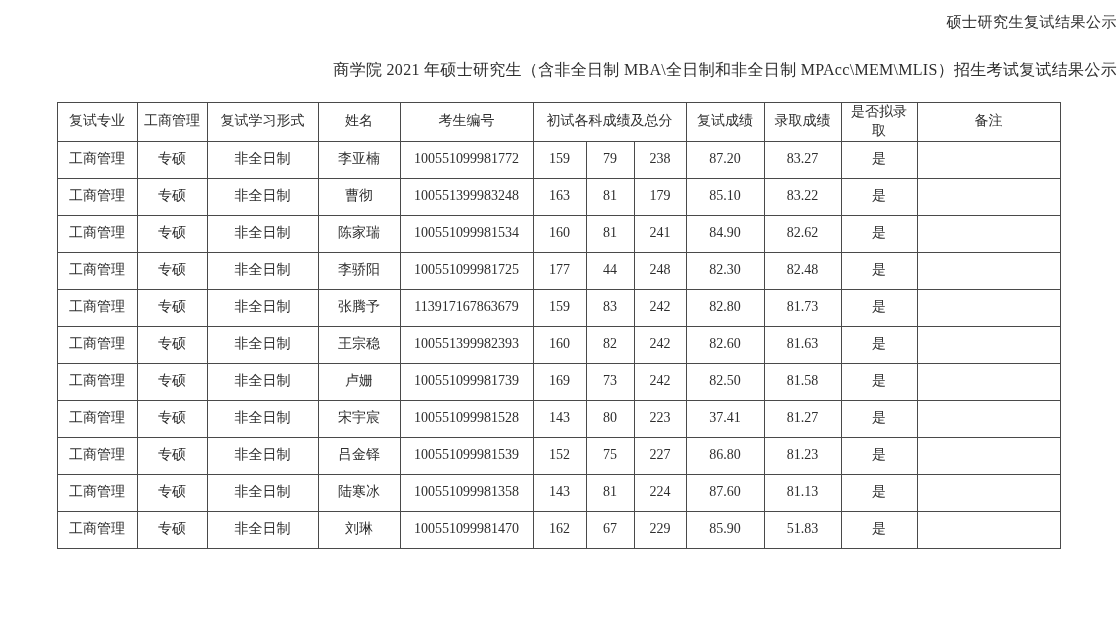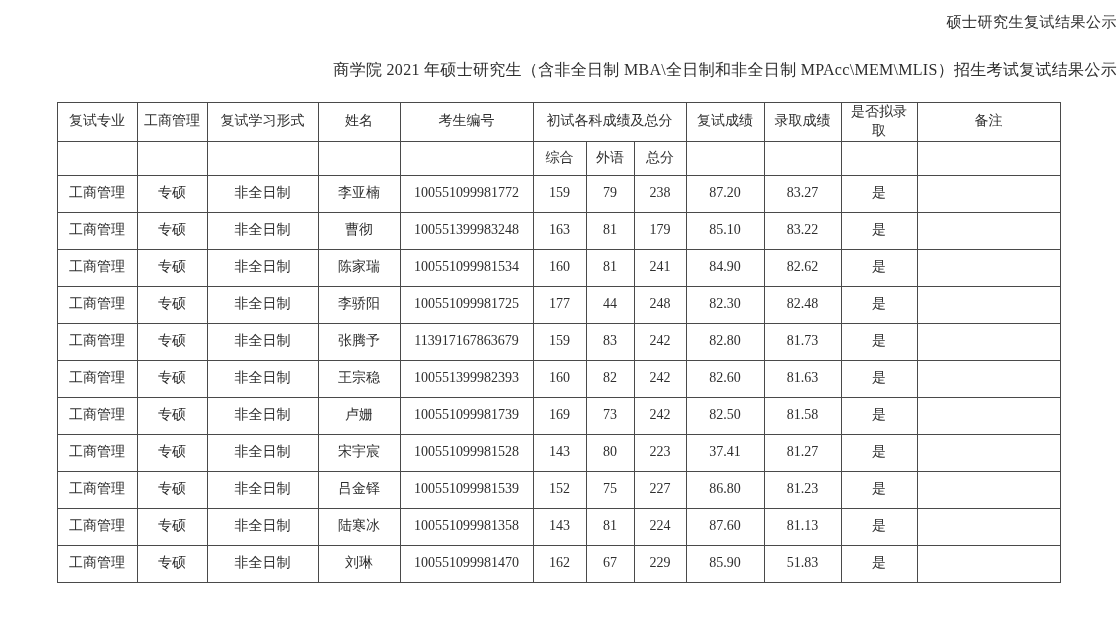--- a/index.html
+++ b/index.html
@@ -82,34 +82,20 @@
       <th class="wrap">工商管理</th>
       <th class="wrap">复试学习形式</th>
       <th class="wrap">姓名</th>
       <th class="wrap">考生编号</th>
       <th class="wrap" colspan="3">初试各科成绩及总分</th>
       <th class="wrap">复试成绩</th>
       <th class="wrap">录取成绩</th>
       <th class="wrap">是否拟录取</th>
       <th class="wrap">备注</th>
     </tr>
-    <tr class="header-sub">
-      <th></th>
-      <th></th>
-      <th></th>
-      <th></th>
-      <th></th>
-      <th>综合</th>
-      <th>外语</th>
-      <th>总分</th>
-      <th></th>
-      <th></th>
-      <th></th>
-      <th></th>
-    </tr>
   </thead>
   <tbody>
       <tr class="data-row">
         <td>工商管理</td>
         <td>专硕</td>
         <td>非全日制</td>
         <td>李亚楠</td>
         <td>100551099981772</td>
         <td>159</td>
         <td>79</td>

